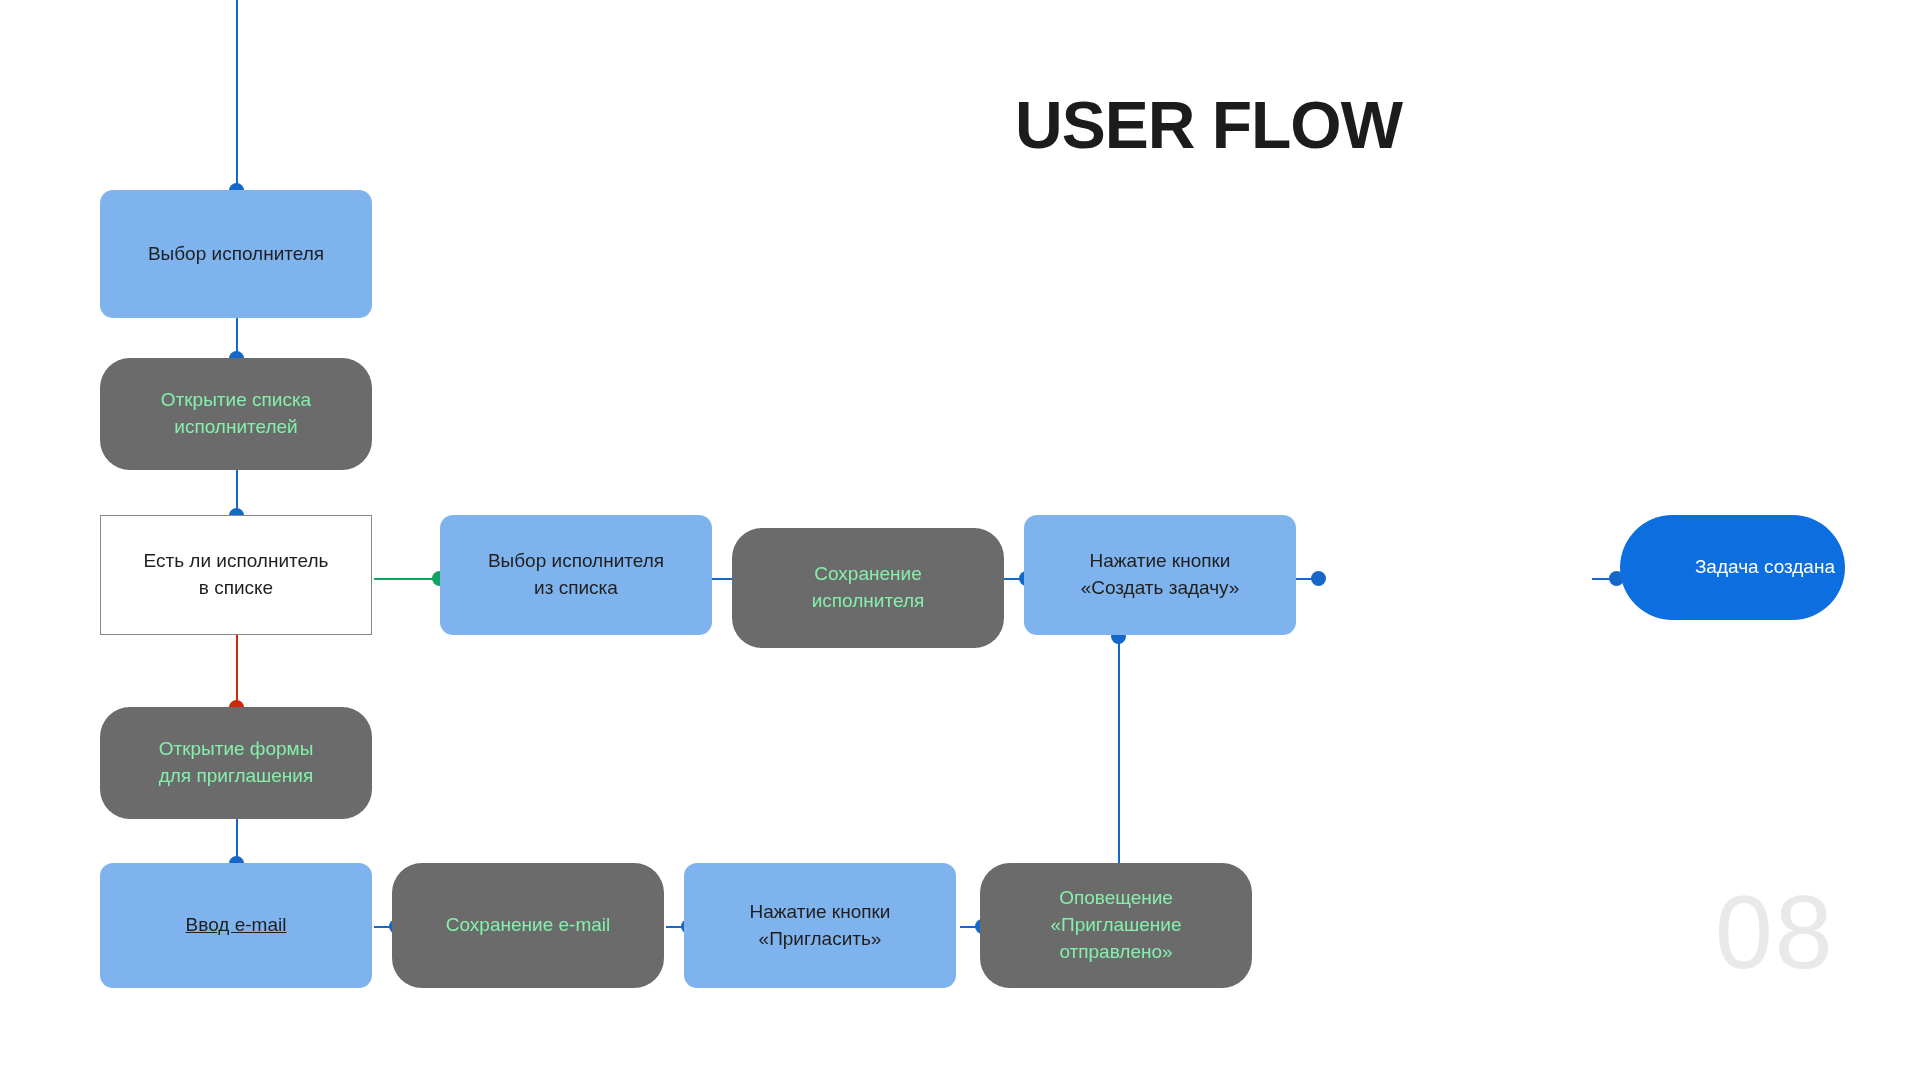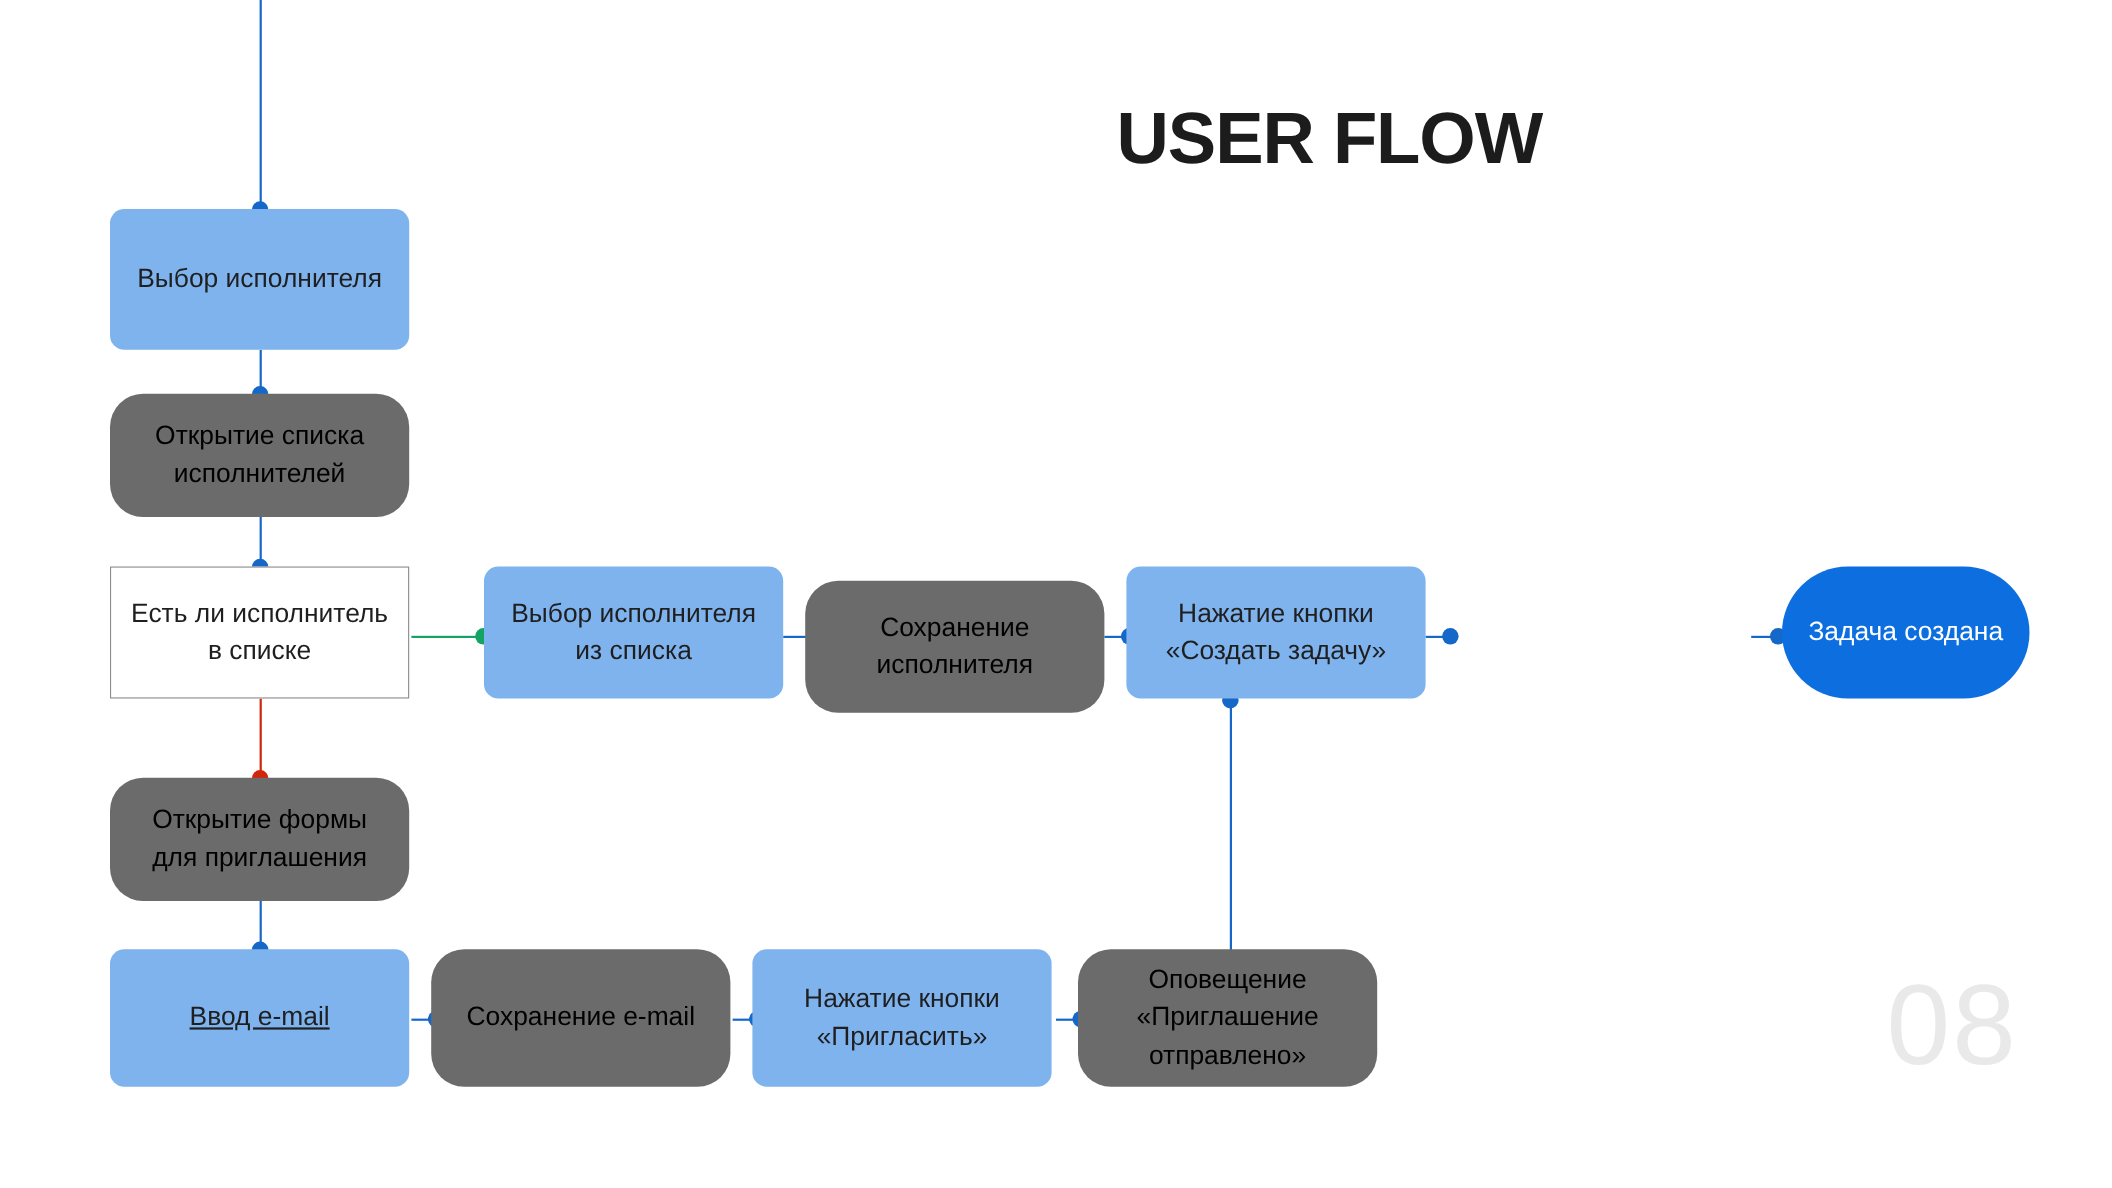--- a/index.html
+++ b/index.html
@@ -43,33 +43,33 @@
   }
 
   
   .node {
     position: absolute;
     box-sizing: border-box;
     display: flex;
     align-items: center;
     justify-content: center;
     text-align: center;
-    font-size: 24px;
+    font-size: 19px;
     line-height: 1.42;
     padding: 4px 10px;
     white-space: pre-line;
   }
   .node.blue {
     background: #7fb3ee;
     color: #1f1f1f;
     border-radius: 13px;
   }
   .node.gray {
     background: #6b6b6b;
-    color: #000000;
+    color: #86efac;
     border-radius: 30px;
   }
   .node.decision {
     background: #ffffff;
     color: #1f1f1f;
     border: 1px solid #8a8a8a;
     border-radius: 0;
   }
   .node.terminal {
     background: #0d6ee0;
@@ -172,21 +172,21 @@
     <span>Сохранение
 исполнителя</span>
   </div>
 
   <div class="node blue" style="left:1024px; top:515px; width:272px; height:120px;">
     <span>Нажатие кнопки
 «Создать задачу»</span>
   </div>
 
 
-  <div class="node terminal" style="left:1620px; top:515px; width:225px; height:120px;">
+  <div class="node terminal" style="left:1620px; top:515px; width:225px; height:105px;justify-content:flex-end;">
     <span>Задача создана</span>
   </div>
 
   <div class="node gray" style="left:100px; top:707px; width:272px; height:112px;">
     <span>Открытие формы
 для приглашения</span>
   </div>
 
   <div class="node blue" style="left:100px; top:863px; width:272px; height:125px;text-decoration:underline;">
     <span>Ввод e-mail</span>

